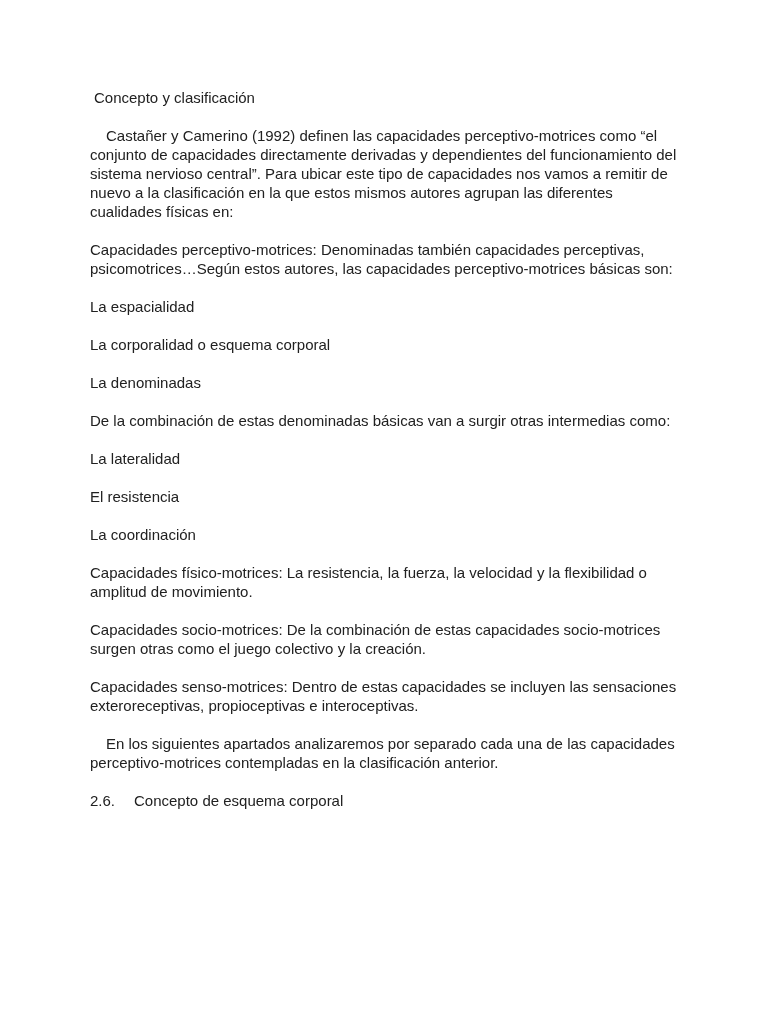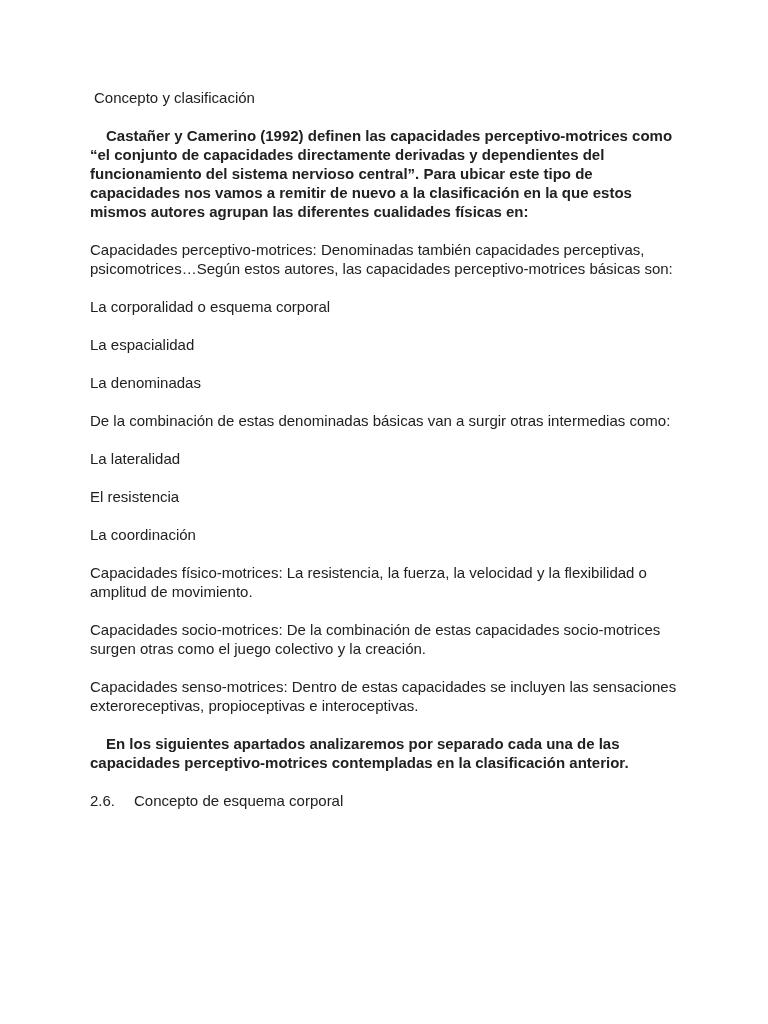--- a/index.html
+++ b/index.html
@@ -22,42 +22,41 @@
   }
   .page p {
     margin: 0 0 19px 0;
     max-width: 588px;
   }
   .heading {
     text-indent: 4px;
   }
   .indent-first {
     text-indent: 16px;
-    font-weight: bold;
   }
   .num {
     display: inline-block;
   }
   .num.w1 { min-width: 32px; }
   .num.w2 { min-width: 44px; }
 </style>
 </head>
 <body>
 
 <div class="page">
 
   <p class="heading">Concepto y clasificación</p>
 
   <p class="indent-first">Castañer y Camerino (1992) definen las capacidades perceptivo-motrices como “el conjunto de capacidades directamente derivadas y dependientes del funcionamiento del sistema nervioso central”. Para ubicar este tipo de capacidades nos vamos a remitir de nuevo a la clasificación en la que estos mismos autores agrupan las diferentes cualidades físicas en:</p>
 
   <p>Capacidades perceptivo-motrices: Denominadas también capacidades perceptivas, psicomotrices…Según estos autores, las capacidades perceptivo-motrices básicas son:</p>
 
+  <p>La espacialidad</p>
+
   <p>La corporalidad o esquema corporal</p>
-
-  <p>La espacialidad</p>
 
   <p>La denominadas</p>
 
   <p>De la combinación de estas denominadas básicas van a surgir otras intermedias como:</p>
 
   <p>La lateralidad</p>
 
 
 
   <p>El resistencia</p>

